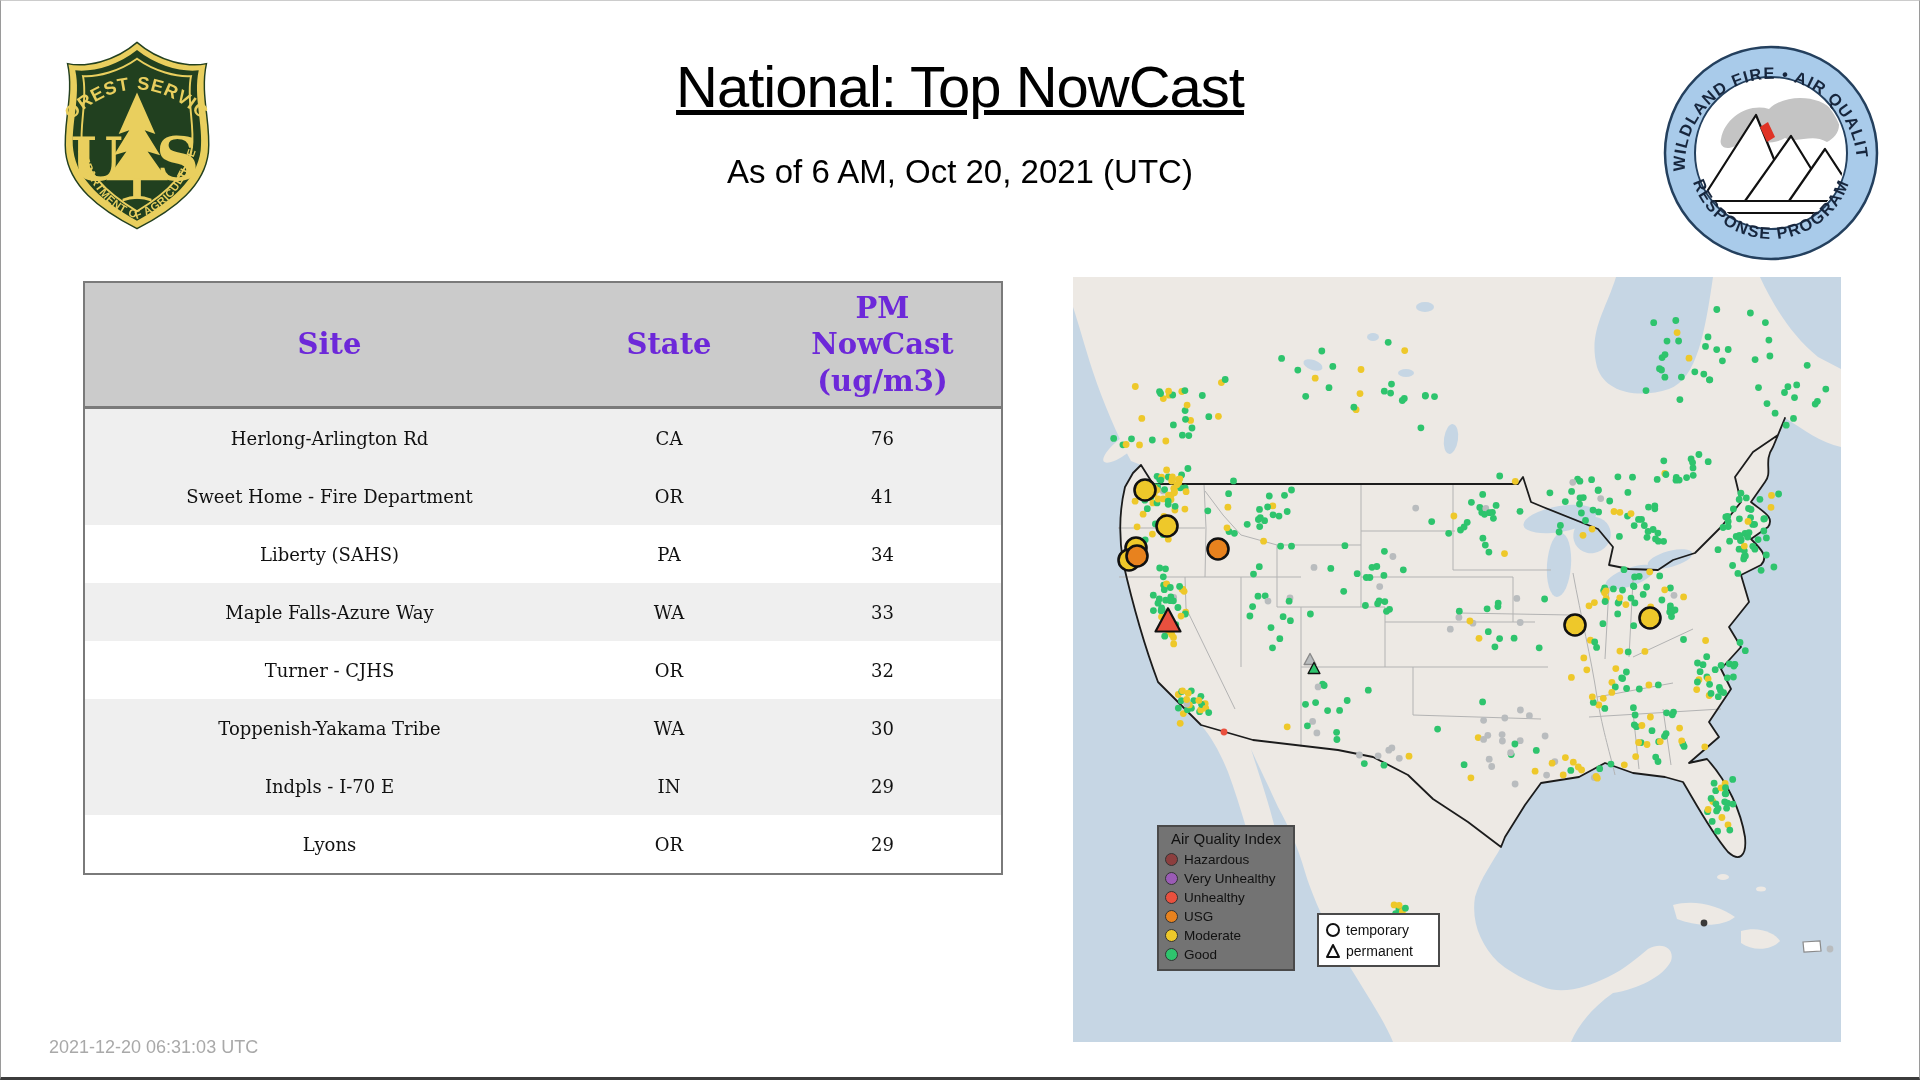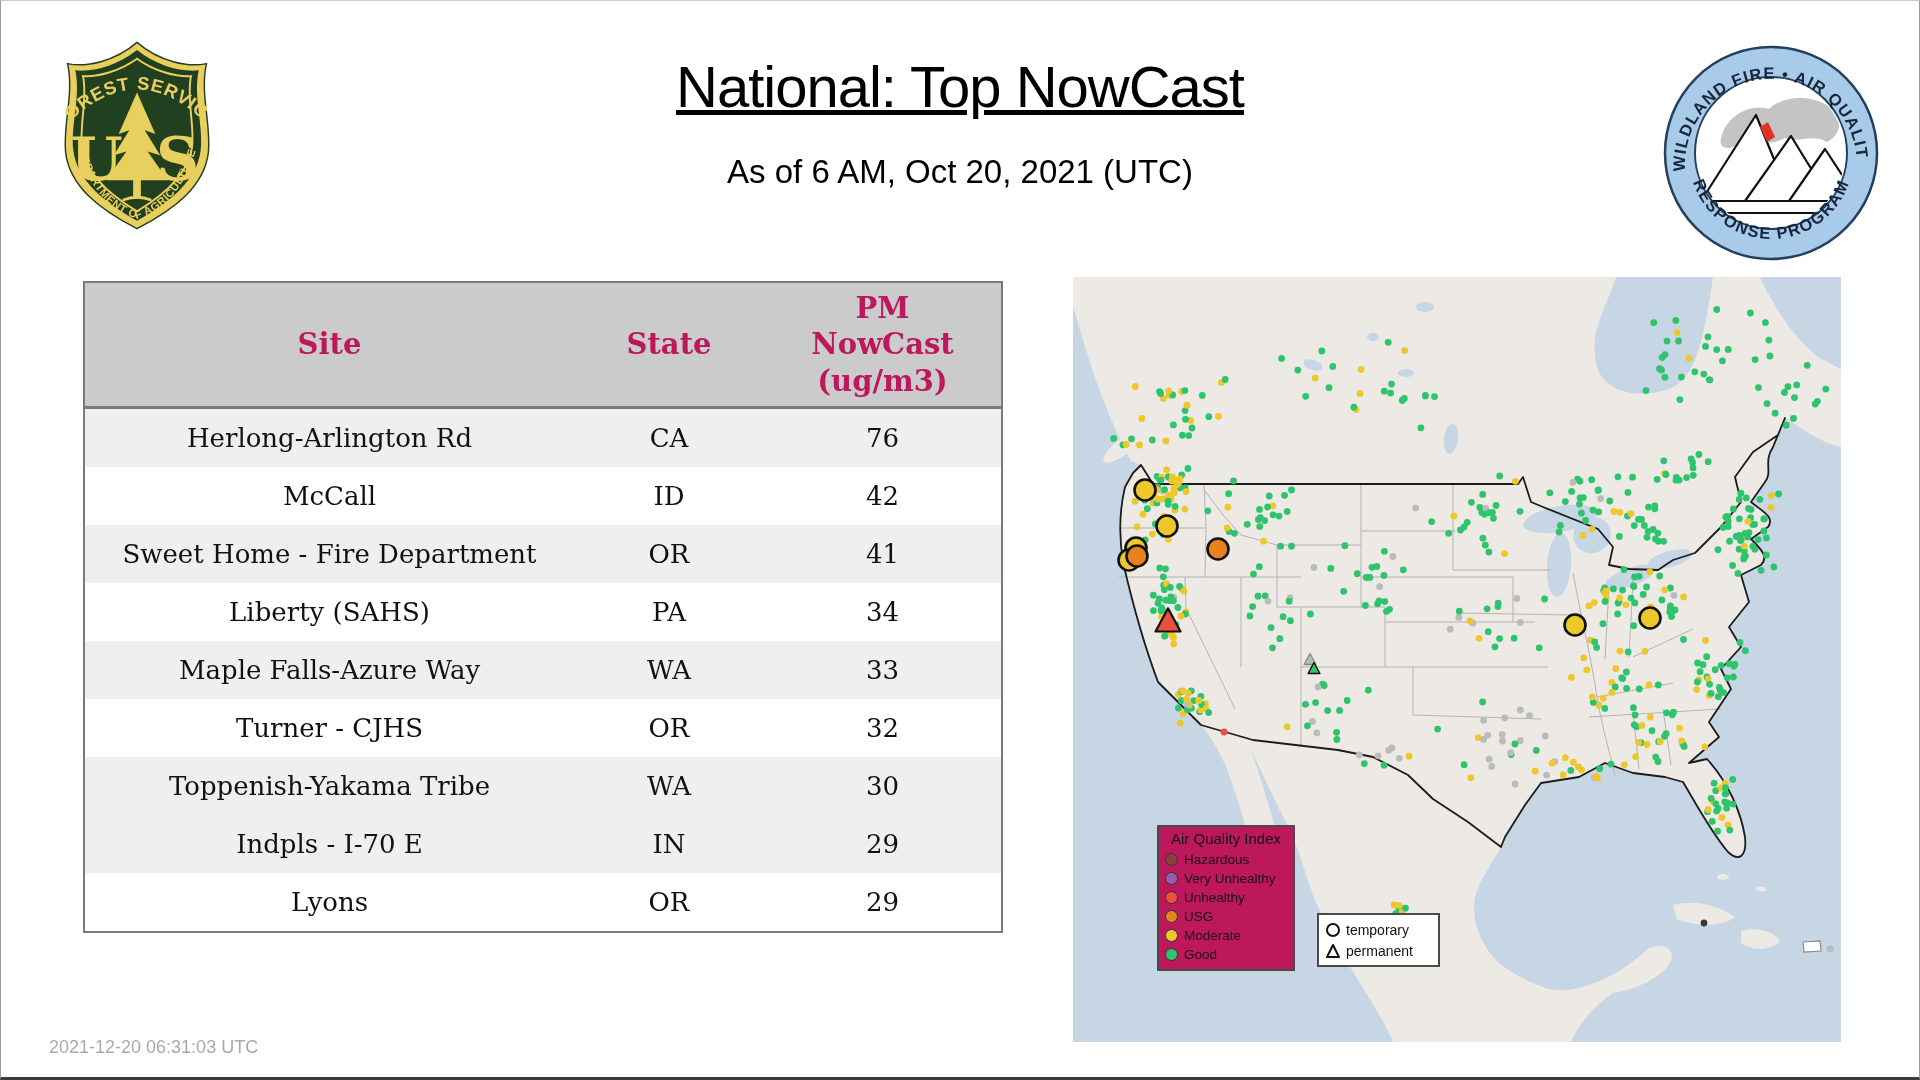--- a/index.html
+++ b/index.html
@@ -25,36 +25,36 @@
   
   .fs-logo{position:absolute;left:54px;top:36px;width:164px;height:196px;}
   .wf-logo{position:absolute;left:1660px;top:42px;width:220px;height:220px;}
   
   .site-table{
     position:absolute;left:82px;top:280px;width:918px;border-collapse:collapse;
     font-family:"DejaVu Serif",serif;table-layout:fixed;
     border:2px solid #7a7a7a;
   }
   .site-table th{
-    background:#cbcbcb;height:121px;font-size:29px;font-weight:bold;color:#be185d;
+    background:#cbcbcb;height:121px;font-size:29px;font-weight:bold;color:#6d28d9;
     text-align:center;vertical-align:middle;border-bottom:3px solid #7a7a7a;line-height:1.25;
   }
   .site-table td{
-    height:58px;font-size:26px;color:#111;text-align:center;vertical-align:middle;padding:0;
+    height:58px;font-size:18px;color:#111;text-align:center;vertical-align:middle;padding:0;
   }
   .site-table tr.odd td{background:#efefef;}
   .site-table tr.even td{background:#ffffff;}
   .col-site{width:490px;}
   .col-state{width:190px;}
   .col-pm{width:238px;}
   
   .map-wrap{position:absolute;left:1072px;top:276px;width:768px;height:765px;}
   .map-wrap svg.basemap{position:absolute;left:0;top:0;}
   .legend-aqi{
-    position:absolute;left:84px;top:548px;width:138px;background:#be185d;
+    position:absolute;left:84px;top:548px;width:138px;background:#737373;
     border:2px solid #4a4a4a;box-sizing:border-box;padding:3px 6px 5px 6px;z-index:5;
   }
   .legend-aqi .lg-title{font-size:15px;color:#111;text-align:center;margin-bottom:3px;}
   .legend-row{display:flex;align-items:center;height:19px;}
   .legend-dot{
     width:13px;height:13px;border-radius:50%;border:1.6px solid #333;
     margin-right:6px;flex:0 0 aupx;box-sizing:border-box;flex-shrink:0;
   }
   .legend-label{font-size:13.5px;color:#111;white-space:nowrap;}
   .legend-sym{
@@ -142,25 +142,20 @@
           <div>NowCast</div>
           <div>(ug/m3)</div>
         </th>
     </tr>
   </thead>
   <tbody id="table-body">
       <tr class="odd">
         <td>Herlong-Arlington Rd</td>
         <td>CA</td>
         <td>76</td>
-      </tr>
-      <tr class="even">
-        <td>McCall</td>
-        <td>ID</td>
-        <td>42</td>
       </tr>
       <tr class="odd">
         <td>Sweet Home - Fire Department</td>
         <td>OR</td>
         <td>41</td>
       </tr>
       <tr class="even">
         <td>Liberty (SAHS)</td>
         <td>PA</td>
         <td>34</td>

